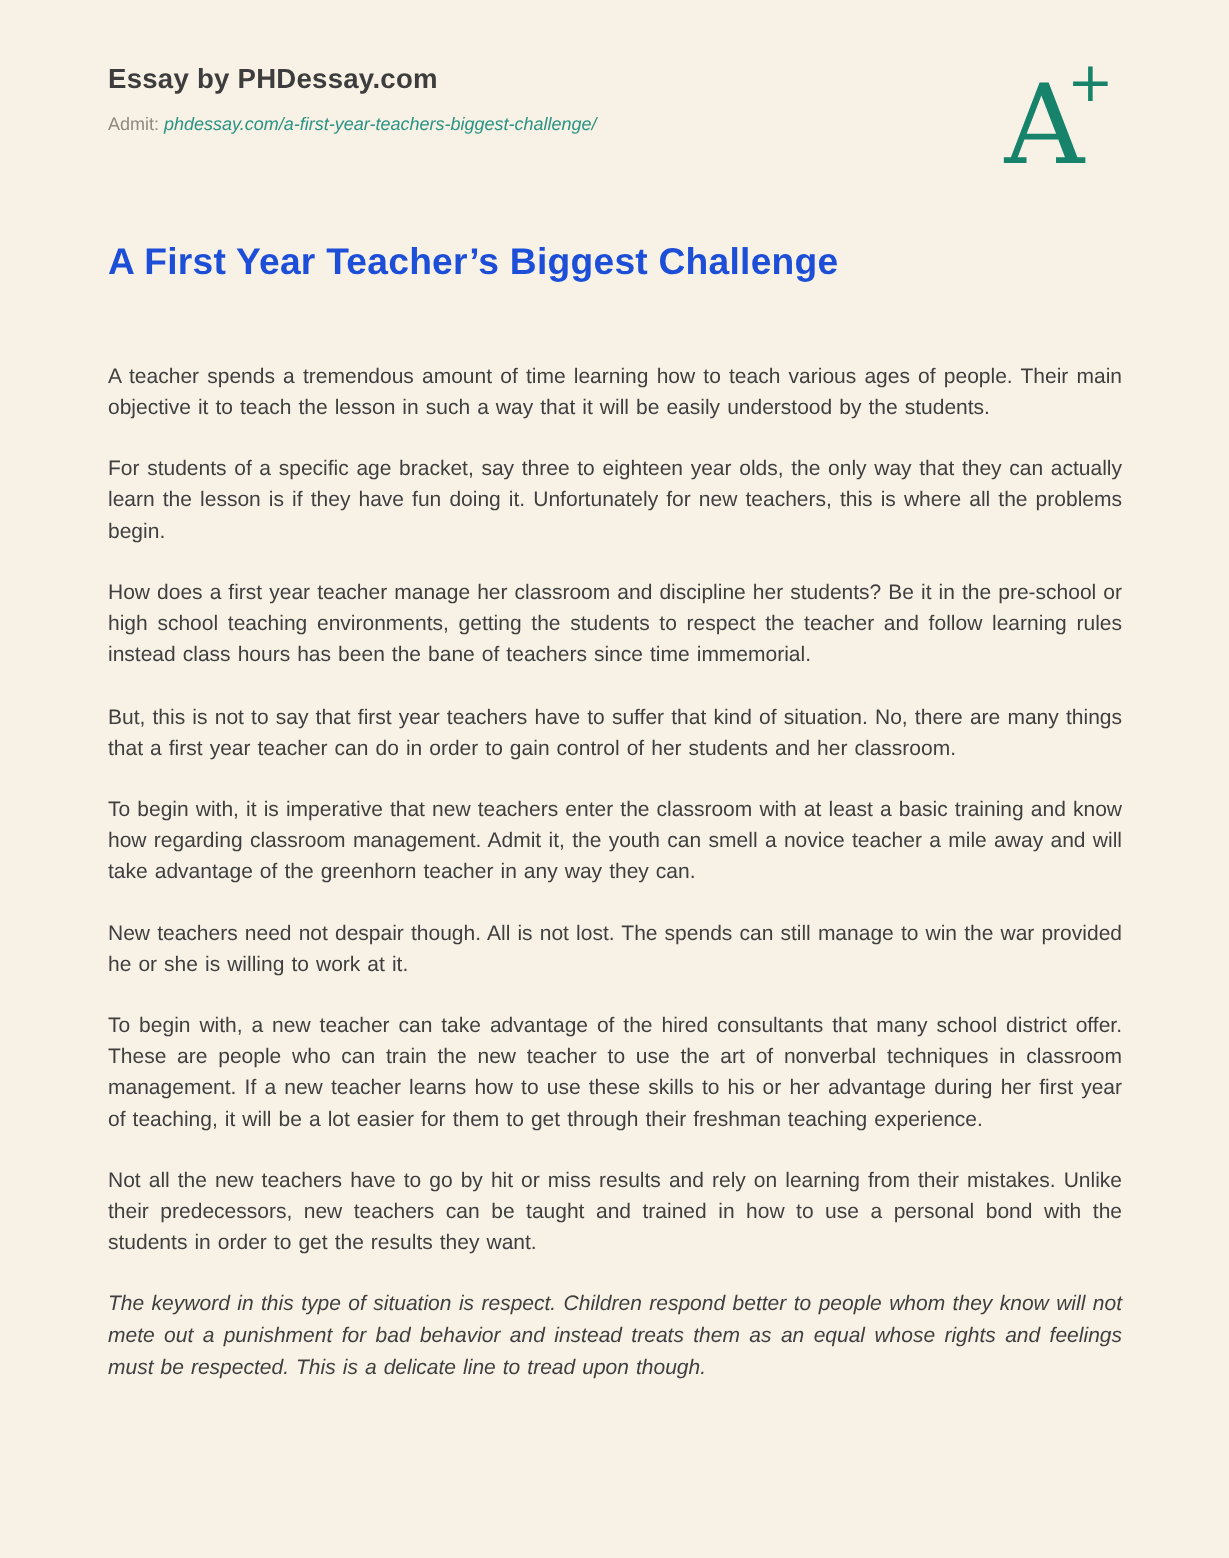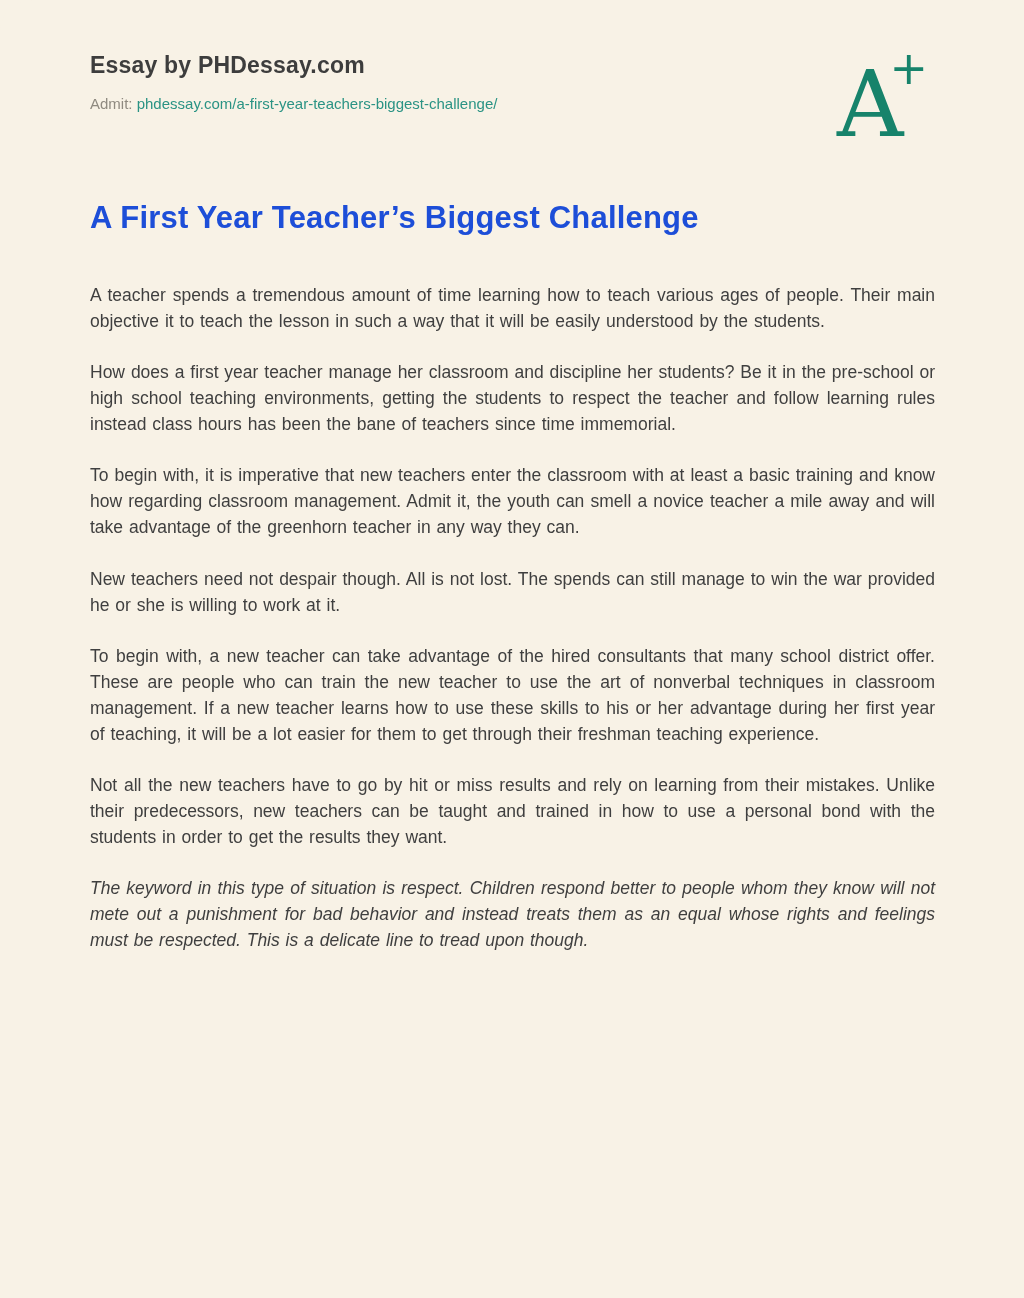--- a/index.html
+++ b/index.html
@@ -25,20 +25,21 @@
   }
   .source-line {
     margin-top: 16px;
     font-size: 15px;
     color: #8f8a80;
   }
   .source-link {
     color: #2a9384;
     text-decoration: none;
     cursor: pointer;
+    font-style: italic;
   }
   .logo {
     position: absolute;
     top: 48px;
     right: 96px;
     color: #17836b;
     line-height: 0.9;
     user-select: none;
     cursor: pointer;
     white-space: nowrap;
@@ -56,21 +57,21 @@
     font-family: "DejaVu Sans", sans-serif;
   }
   .title {
     margin: 88px 0 0 0;
     font-size: 31px;
     font-weight: 700;
     color: #1d4ed8;
     letter-spacing: 0.2px;
   }
   .article-body {
-    margin-top: 46px;
+    margin-top: 64px;
   }
   .para {
     font-size: 17.5px;
     line-height: 1.49;
     color: #3f3f3f;
     text-align: justify;
     margin: 0 0 25px 0;
     word-spacing: 1px;
   }
   .para:last-child { margin-bottom: 0; font-style: italic; }
@@ -88,21 +89,23 @@
 
   <div class="logo">
     <span class="logo-a">A</span><span class="logo-plus">+</span>
   </div>
 
   <h1 class="title">A First Year Teacher’s Biggest Challenge</h1>
 
   <div class="article-body">
 
   <p class="para">A teacher spends a tremendous amount of time learning how to teach various ages of people. Their main objective it to teach the lesson in such a way that it will be easily understood by the students.</p>
+      <p class="para">For students of a specific age bracket, say three to eighteen year olds, the only way that they can actually learn the lesson is if they have fun doing it. Unfortunately for new teachers, this is where all the problems begin.</p>
       <p class="para">How does a first year teacher manage her classroom and discipline her students?  Be it in the pre-school or high school teaching environments, getting the students to respect the teacher and follow learning rules instead class hours has been the bane of teachers since time immemorial.</p>
+      <p class="para">But, this is not to say that first year teachers have to suffer that kind of situation. No, there are many things that a first year teacher can do in order to gain control of her students and her classroom.</p>
       <p class="para">To begin with, it is imperative that new teachers enter the classroom with at least a basic training and know how regarding classroom management. Admit it, the youth can smell a novice teacher a mile away and will take advantage of the greenhorn teacher in any way they can.</p>
       <p class="para">New teachers need not despair though. All is not lost. The spends can still manage to win the war provided he or she is willing to work at it.</p>
       <p class="para">To begin with, a new teacher can take advantage of the hired consultants that many school district offer. These are people who can train the new teacher to use the art of nonverbal techniques in classroom management. If a new teacher learns how to use these skills to his or her advantage during her first year of teaching, it will be a lot easier for them to get through their freshman teaching experience.</p>
       <p class="para">Not all the new teachers have to go by hit or miss results and rely on learning from their mistakes. Unlike their predecessors, new teachers can be taught and trained in how to use a personal bond with the students in order to get the results they want.</p>
       <p class="para">The keyword in this type of situation is respect. Children respond better to people whom they know will not mete out a punishment for bad behavior and instead treats them as an equal whose rights and feelings must be respected. This is a delicate line to tread upon though.</p>
     </div>
 
 </div>
 
 </body></html>

